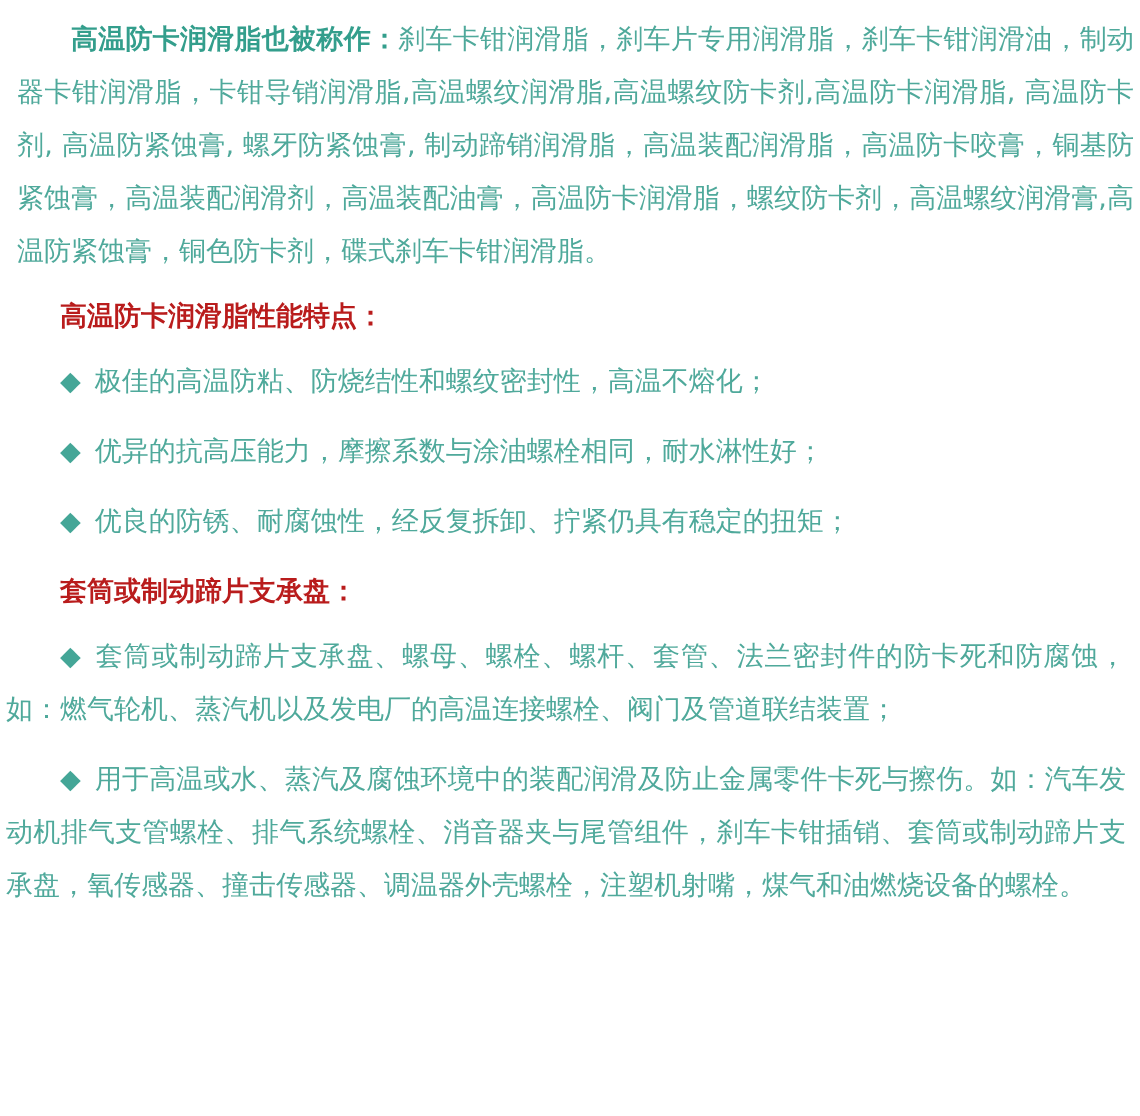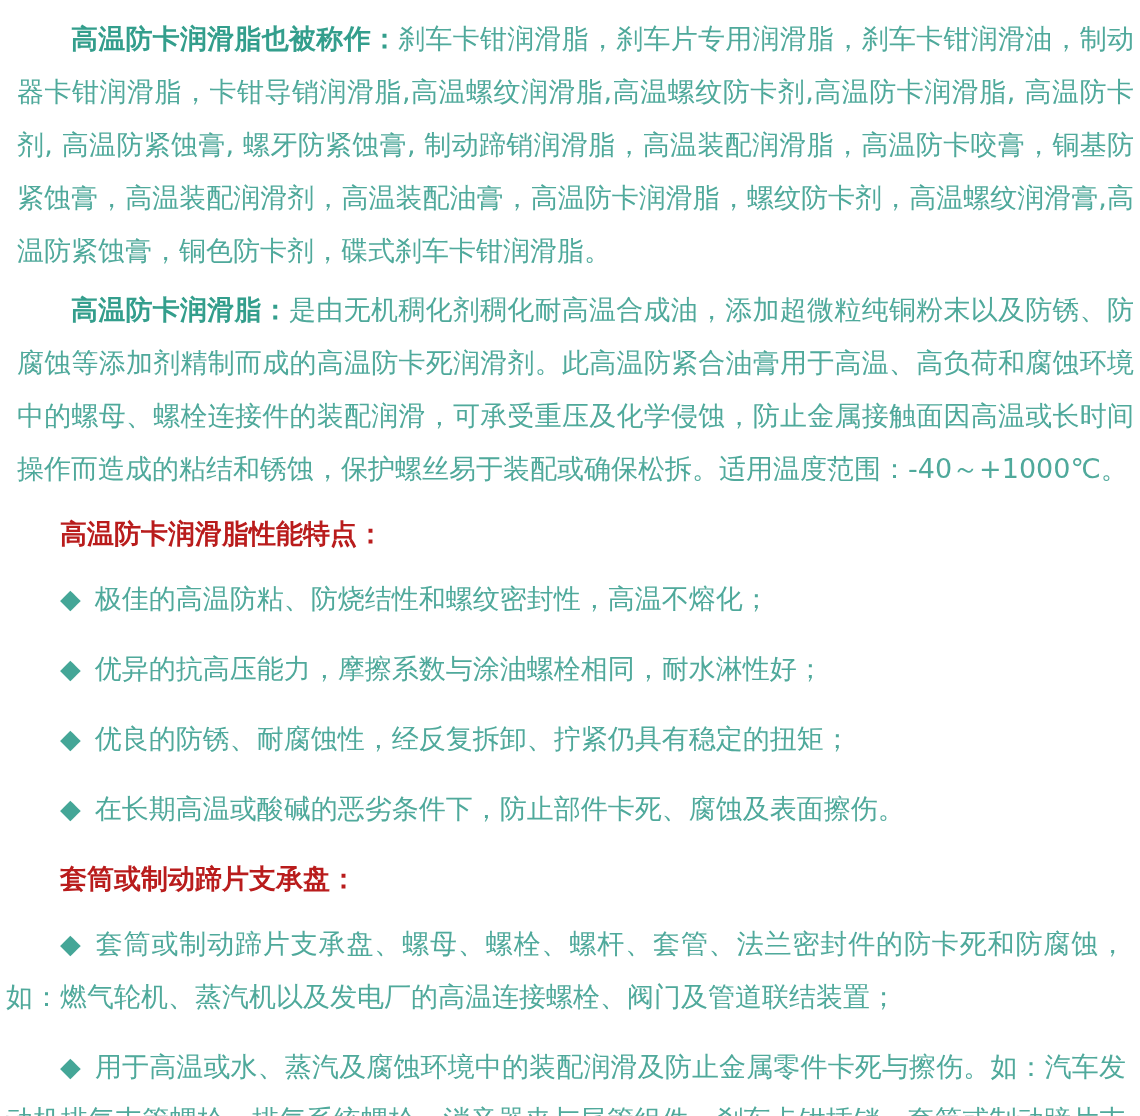--- a/index.html
+++ b/index.html
@@ -42,31 +42,29 @@
     color: #44a697;
   }
 </style>
 </head>
 <body>
 
 <div class="doc">
 
   <p class="para"><span class="lead">高温防卡润滑脂也被称作：</span><span>刹车卡钳润滑脂，刹车片专用润滑脂，刹车卡钳润滑油，制动器卡钳润滑脂，卡钳导销润滑脂,高温螺纹润滑脂,高温螺纹防卡剂,高温防卡润滑脂, 高温防卡剂, 高温防紧蚀膏, 螺牙防紧蚀膏, 制动蹄销润滑脂，高温装配润滑脂，高温防卡咬膏，铜基防紧蚀膏，高温装配润滑剂，高温装配油膏，高温防卡润滑脂，螺纹防卡剂，高温螺纹润滑膏,高温防紧蚀膏，铜色防卡剂，碟式刹车卡钳润滑脂。</span></p>
 
-  <p class="para"><span class="lead">高温防卡润滑脂：</span><span>是由无机稠化剂稠化耐高温合成油，添加超微粒纯铜粉末以及防锈、防腐蚀等添加剂精制而成的高温防卡死润滑剂。此高温防紧合油膏用于高温、高负荷和腐蚀环境中的螺母、螺栓连接件的装配润滑，可承受重压及化学侵蚀，防止金属接触面因高温或长时间操作而造成的粘结和锈蚀，保护螺丝易于装配或确保松拆。适用温度范围：-40～+1000℃。</span></p>
 
   <p class="heading">高温防卡润滑脂性能特点：</p>
 
   <p class="bullet"><span class="diamond">◆</span><span>极佳的高温防粘、防烧结性和螺纹密封性，高温不熔化；</span></p>
 
   <p class="bullet"><span class="diamond">◆</span><span>优异的抗高压能力，摩擦系数与涂油螺栓相同，耐水淋性好；</span></p>
 
   <p class="bullet"><span class="diamond">◆</span><span>优良的防锈、耐腐蚀性，经反复拆卸、拧紧仍具有稳定的扭矩；</span></p>
 
-  <p class="bullet"><span class="diamond">◆</span><span>在长期高温或酸碱的恶劣条件下，防止部件卡死、腐蚀及表面擦伤。</span></p>
 
   <p class="heading">套筒或制动蹄片支承盘：</p>
 
   <p class="bullet"><span class="diamond">◆</span><span>套筒或制动蹄片支承盘、螺母、螺栓、螺杆、套管、法兰密封件的防卡死和防腐蚀，如：燃气轮机、蒸汽机以及发电厂的高温连接螺栓、阀门及管道联结装置；</span></p>
 
   <p class="bullet"><span class="diamond">◆</span><span>用于高温或水、蒸汽及腐蚀环境中的装配润滑及防止金属零件卡死与擦伤。如：汽车发动机排气支管螺栓、排气系统螺栓、消音器夹与尾管组件，刹车卡钳插销、套筒或制动蹄片支承盘，氧传感器、撞击传感器、调温器外壳螺栓，注塑机射嘴，煤气和油燃烧设备的螺栓。</span></p>
 
 </div>
 
 </body></html>

